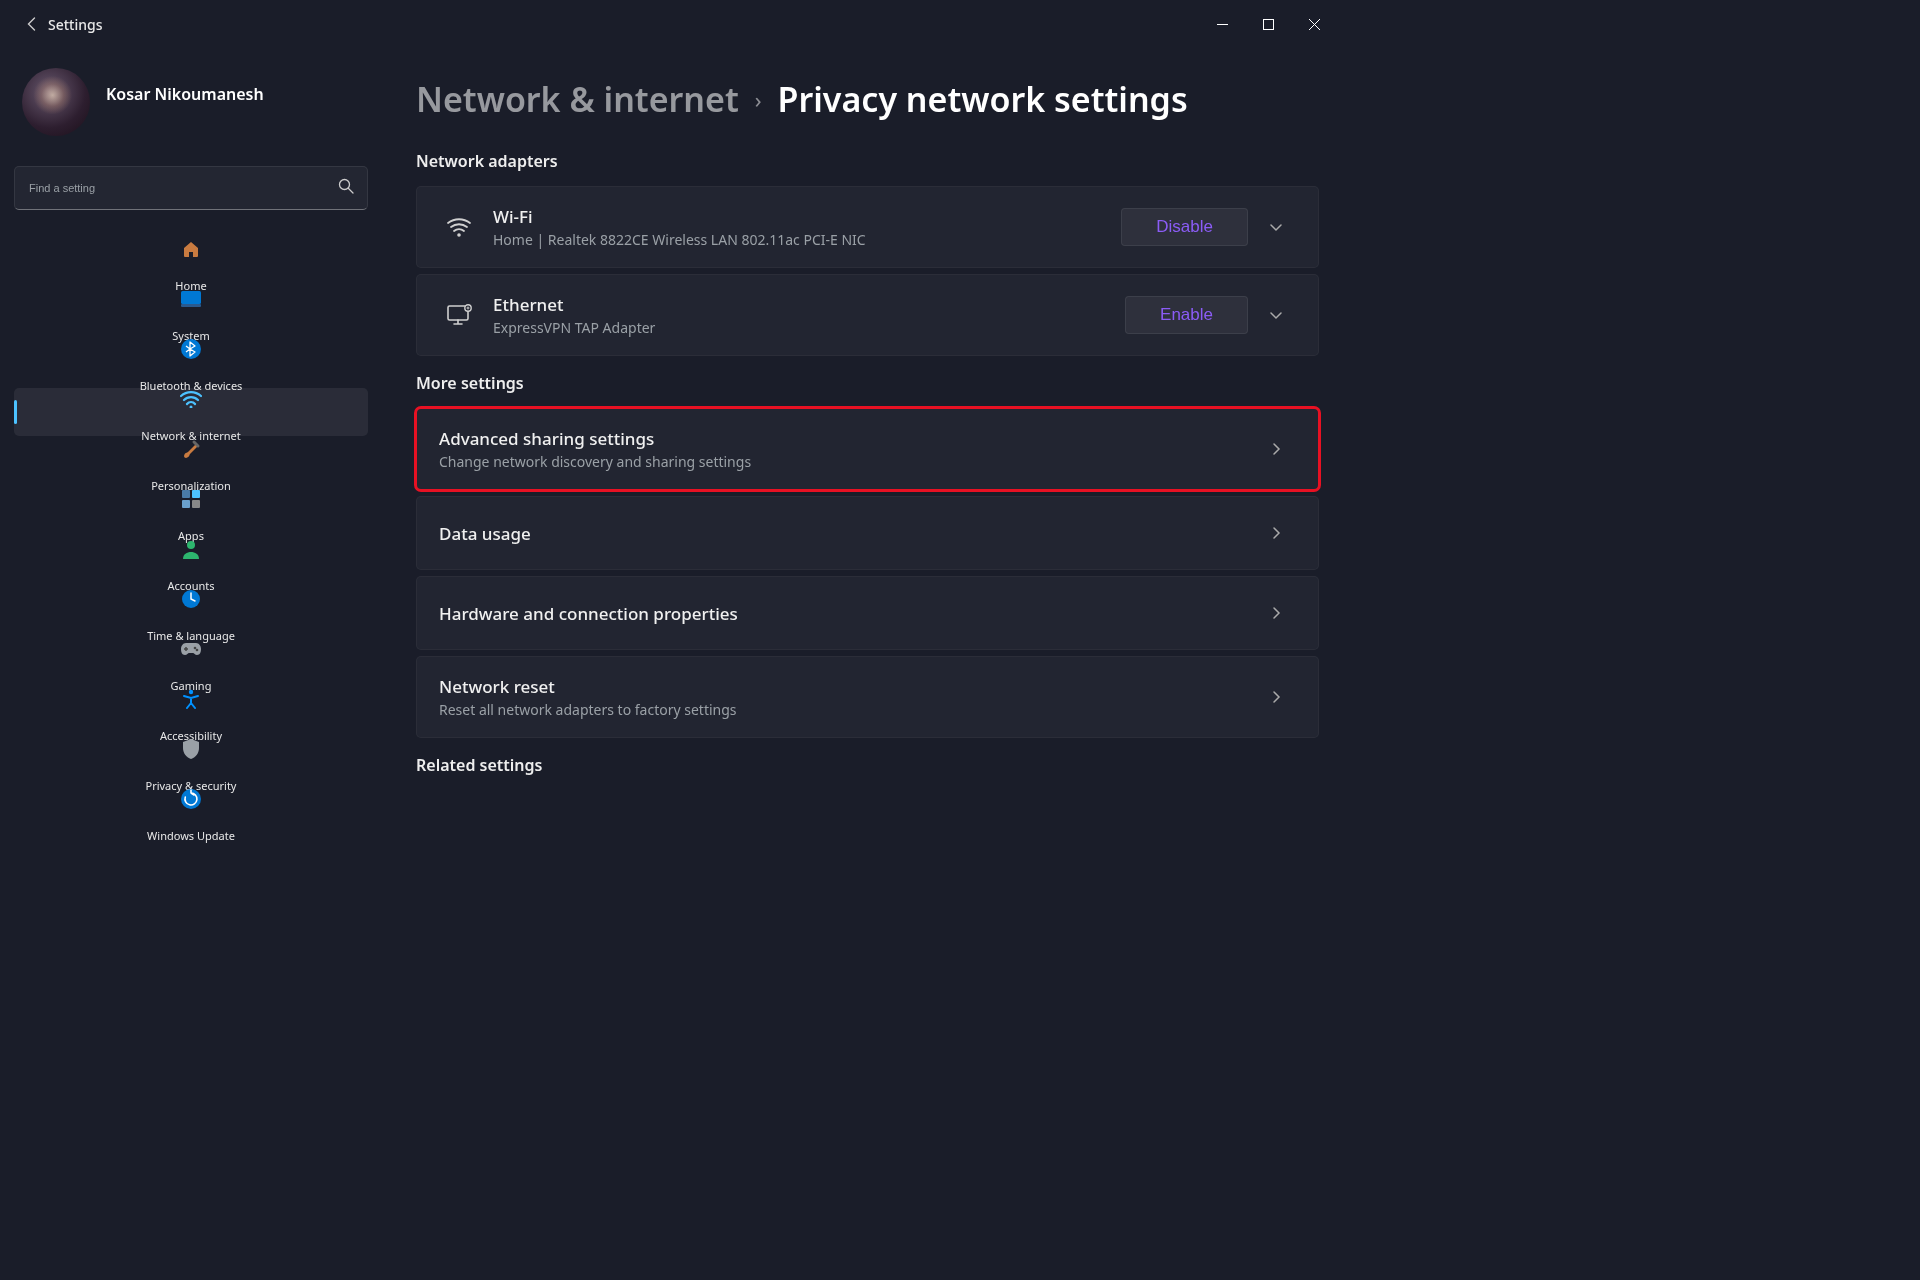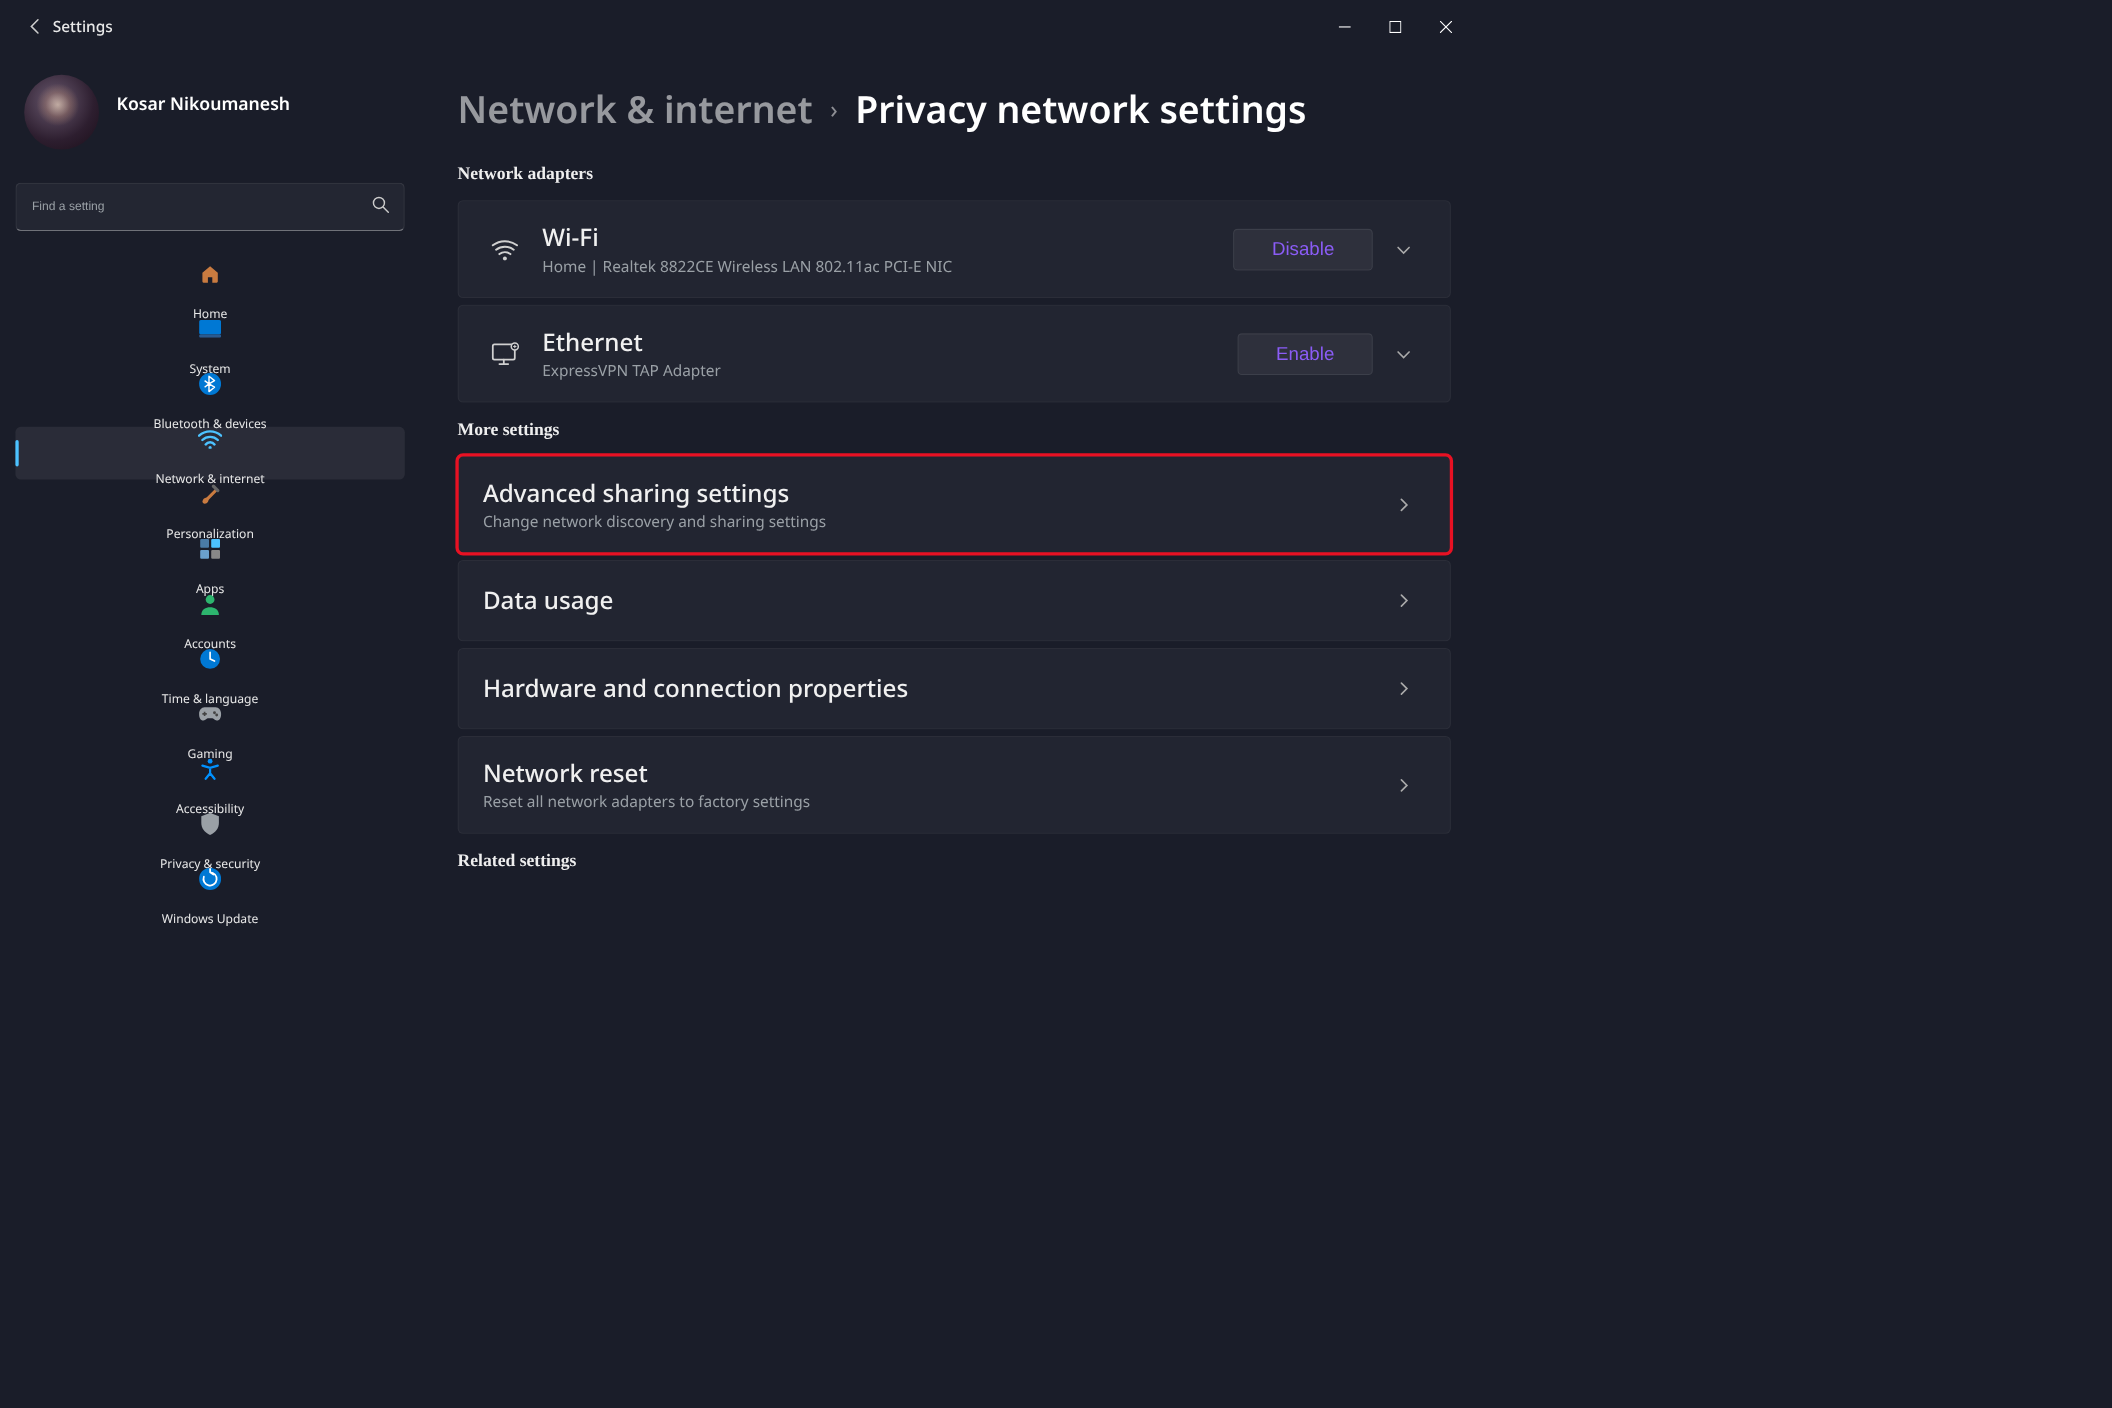--- a/index.html
+++ b/index.html
@@ -60,37 +60,37 @@
   background: #4cc2ff; border-radius: 2px;
 }
 .nav-icon { width: 22px; height: 22px; display: flex; align-items: center; justify-content: center; flex-shrink: 0; }
 
 .content { flex: 1; padding: 28px 26px 0 34px; overflow-y: auto; }
 .breadcrumb { display: flex; align-items: center; gap: 16px; margin-bottom: 28px; flex-wrap: wrap; }
 .breadcrumb-parent { font-size: 34px; font-weight: 600; color: rgba(255,255,255,0.55); cursor: pointer; }
 .breadcrumb-sep { font-size: 22px; color: rgba(255,255,255,0.5); }
 .breadcrumb-current { font-size: 34px; font-weight: 600; color: #fff; }
 
-.section-title { font-size: 16px; font-weight: 600; color: #eee; margin-bottom: 14px; margin-top: 4px; font-family: Liberation Serif, serif; }
+.section-title { font-size: 16px; font-weight: 600; color: #eee; margin-bottom: 14px; margin-top: 4px; }
 .section-title.mt { margin-top: 16px; }
 
 .card-list { display: flex; flex-direction: column; gap: 6px; margin-bottom: 6px; }
 .card {
   background: rgba(255,255,255,0.04);
   border: 1px solid rgba(255,255,255,0.04);
   border-radius: 5px;
   display: flex; align-items: center;
   padding: 18px 22px;
   min-height: 74px;
   cursor: pointer;
 }
 .card.highlighted { outline: 3px solid #e81123; outline-offset: -1px; }
 .card-icon { width: 40px; display: flex; align-items: center; justify-content: center; color: #d0d0d0; margin-right: 14px; }
 .card-text { flex: 1; }
-.card-title { font-size: 22px; color: #f0f0f0; font-weight: 500; }
+.card-title { font-size: 17px; color: #f0f0f0; font-weight: 500; }
 .card-sub { font-size: 14px; color: #9aa0a6; margin-top: 2px; }
 .card-btn {
   background: rgba(255,255,255,0.055);
   border: 1px solid rgba(255,255,255,0.07);
   color: #8b5cf6; font-size: 17px;
   padding: 8px 34px;
   border-radius: 4px;
   cursor: pointer;
 }
 .card-chevron { width: 40px; display: flex; align-items: center; justify-content: center; color: #aaa; margin-left: 8px; }

